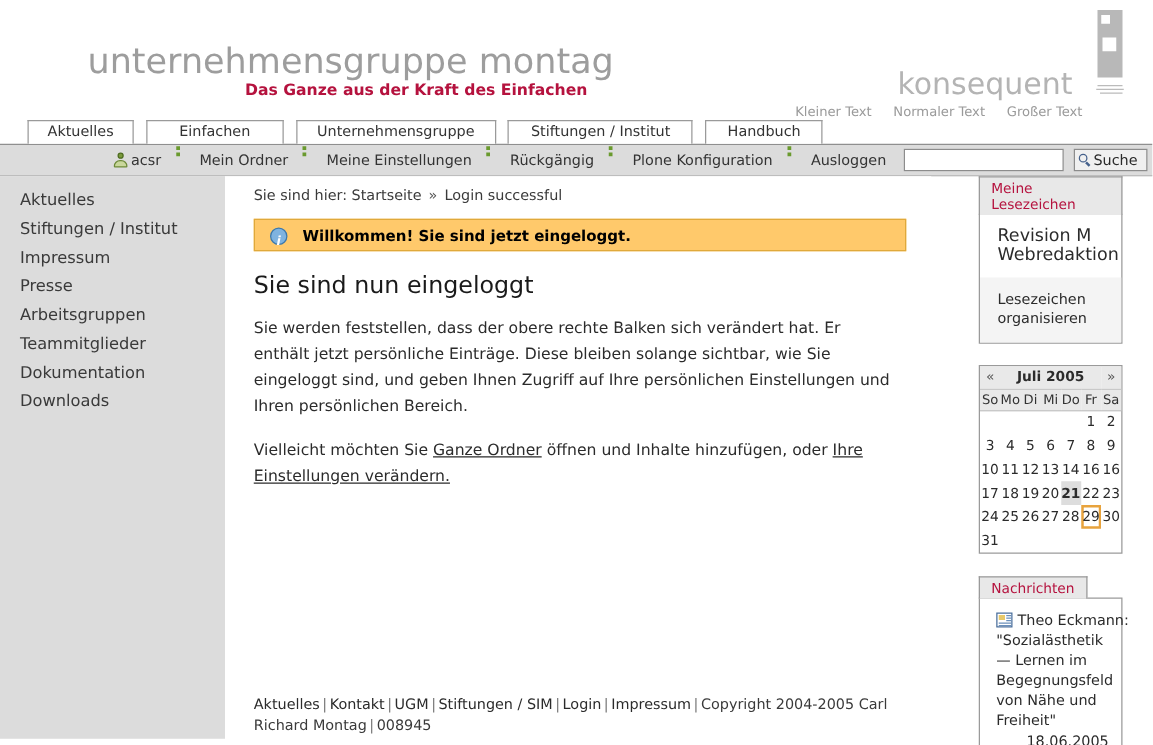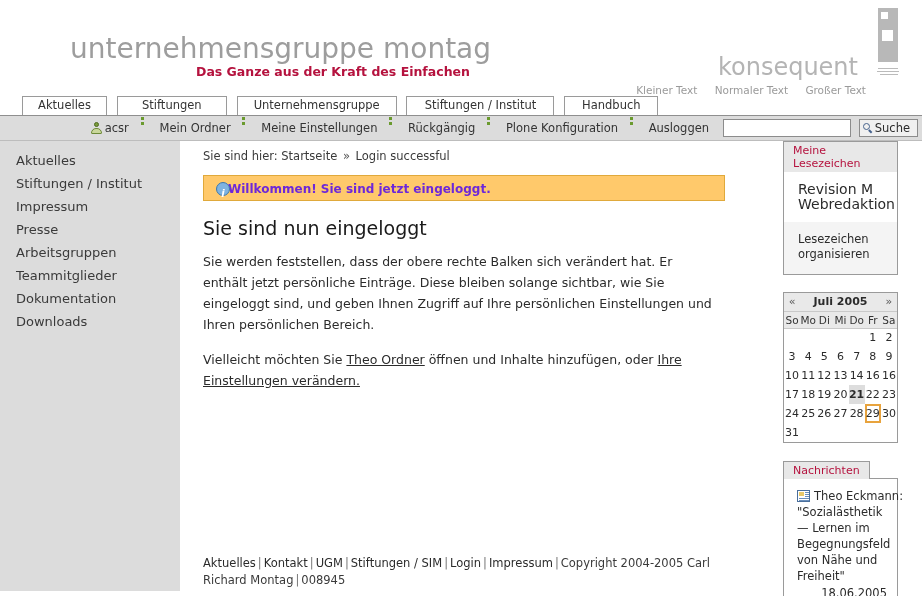--- a/index.html
+++ b/index.html
@@ -238,24 +238,24 @@
   }
   #breadcrumb .crumb { cursor: pointer; }
   #breadcrumb .sep { margin: 0 2px; color: #555; }
 
   #infomessage {
     position: relative;
     background: #ffc96b;
     border: 1px solid #e0a93b;
     height: 26px;
     line-height: 26px;
-    padding-left: 24px;
+    padding-left: 38px;
     font-size: 12px;
     font-weight: bold;
-    color: #6d28d9;
+    color: #000000;
     margin-bottom: 16px;
   }
   .info-icon {
     position: absolute;
     left: 12px; top: 6px;
     width: 14px; height: 14px;
     border-radius: 50%;
     background: #7fb3e0;
     border: 1px solid #3b78ad;
   }
@@ -452,21 +452,21 @@
   </div>
   <div id="textsizes">
     <span>Kleiner Text</span>
     <span>Normaler Text</span>
     <span>Großer Text</span>
   </div>
 </div>
 
 <div id="sectiontabs">
   <span class="sectiontab" style="width:85px;">Aktuelles</span>
-  <span class="sectiontab" style="width:110px;">Stiftungen</span>
+  <span class="sectiontab" style="width:110px;">Einfachen</span>
   <span class="sectiontab" style="width:160px;">Unternehmensgruppe</span>
   <span class="sectiontab" style="width:148px;">Stiftungen / Institut</span>
   <span class="sectiontab" style="width:94px;">Handbuch</span>
 </div>
 
 <div id="personalbar">
   <span class="pitem">
     <span class="user-icon">
       <span class="head"></span><span class="body"></span>
     </span><span>acsr</span>
@@ -516,21 +516,21 @@
     <div id="infomessage">
       <span class="info-icon"></span>
       <span>Willkommen! Sie sind jetzt eingeloggt.</span>
     </div>
 
     <h1 id="doc-title">Sie sind nun eingeloggt</h1>
 
     <p class="doc-para">Sie werden feststellen, dass der obere rechte Balken sich verändert hat. Er enthält jetzt persönliche Einträge. Diese bleiben solange sichtbar, wie Sie eingeloggt sind, und geben Ihnen Zugriff auf Ihre persönlichen Einstellungen und Ihren persönlichen Bereich.</p>
 
     <p class="doc-para">
-      <span>Vielleicht möchten Sie </span><a>Theo Ordner</a><span> öffnen und Inhalte hinzufügen, oder </span><a>Ihre Einstellungen verändern.</a>
+      <span>Vielleicht möchten Sie </span><a>Ganze Ordner</a><span> öffnen und Inhalte hinzufügen, oder </span><a>Ihre Einstellungen verändern.</a>
     </p>
   </div>
 
   <div id="footer-links">
     <a>Aktuelles</a><span class="bar">|</span><a>Kontakt</a><span class="bar">|</span><a>UGM</a><span class="bar">|</span><a>Stiftungen / SIM</a><span class="bar">|</span><a>Login</a><span class="bar">|</span><a>Impressum</a><span class="bar">|</span><span>Copyright 2004-2005 Carl Richard Montag</span><span class="bar">|</span><span>008945</span>
   </div>
 
   <div id="right-column">
 
     <div class="portlet" id="bookmarks-portlet">

